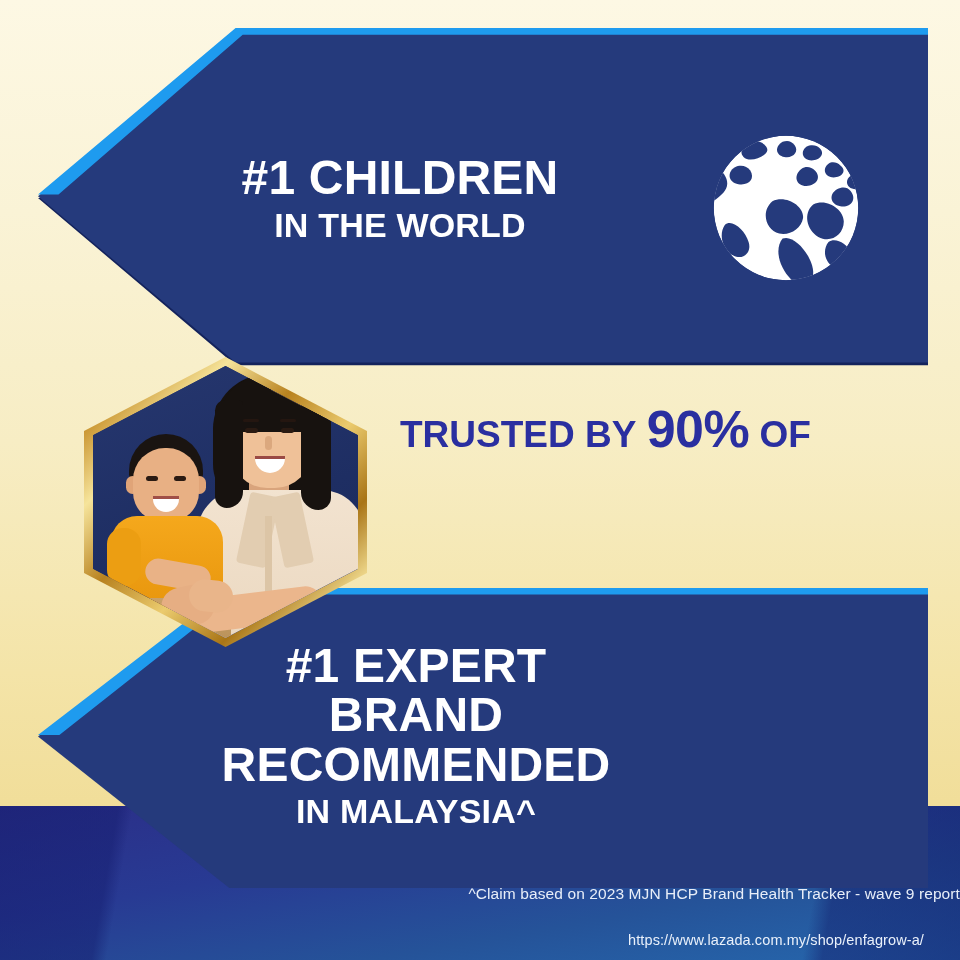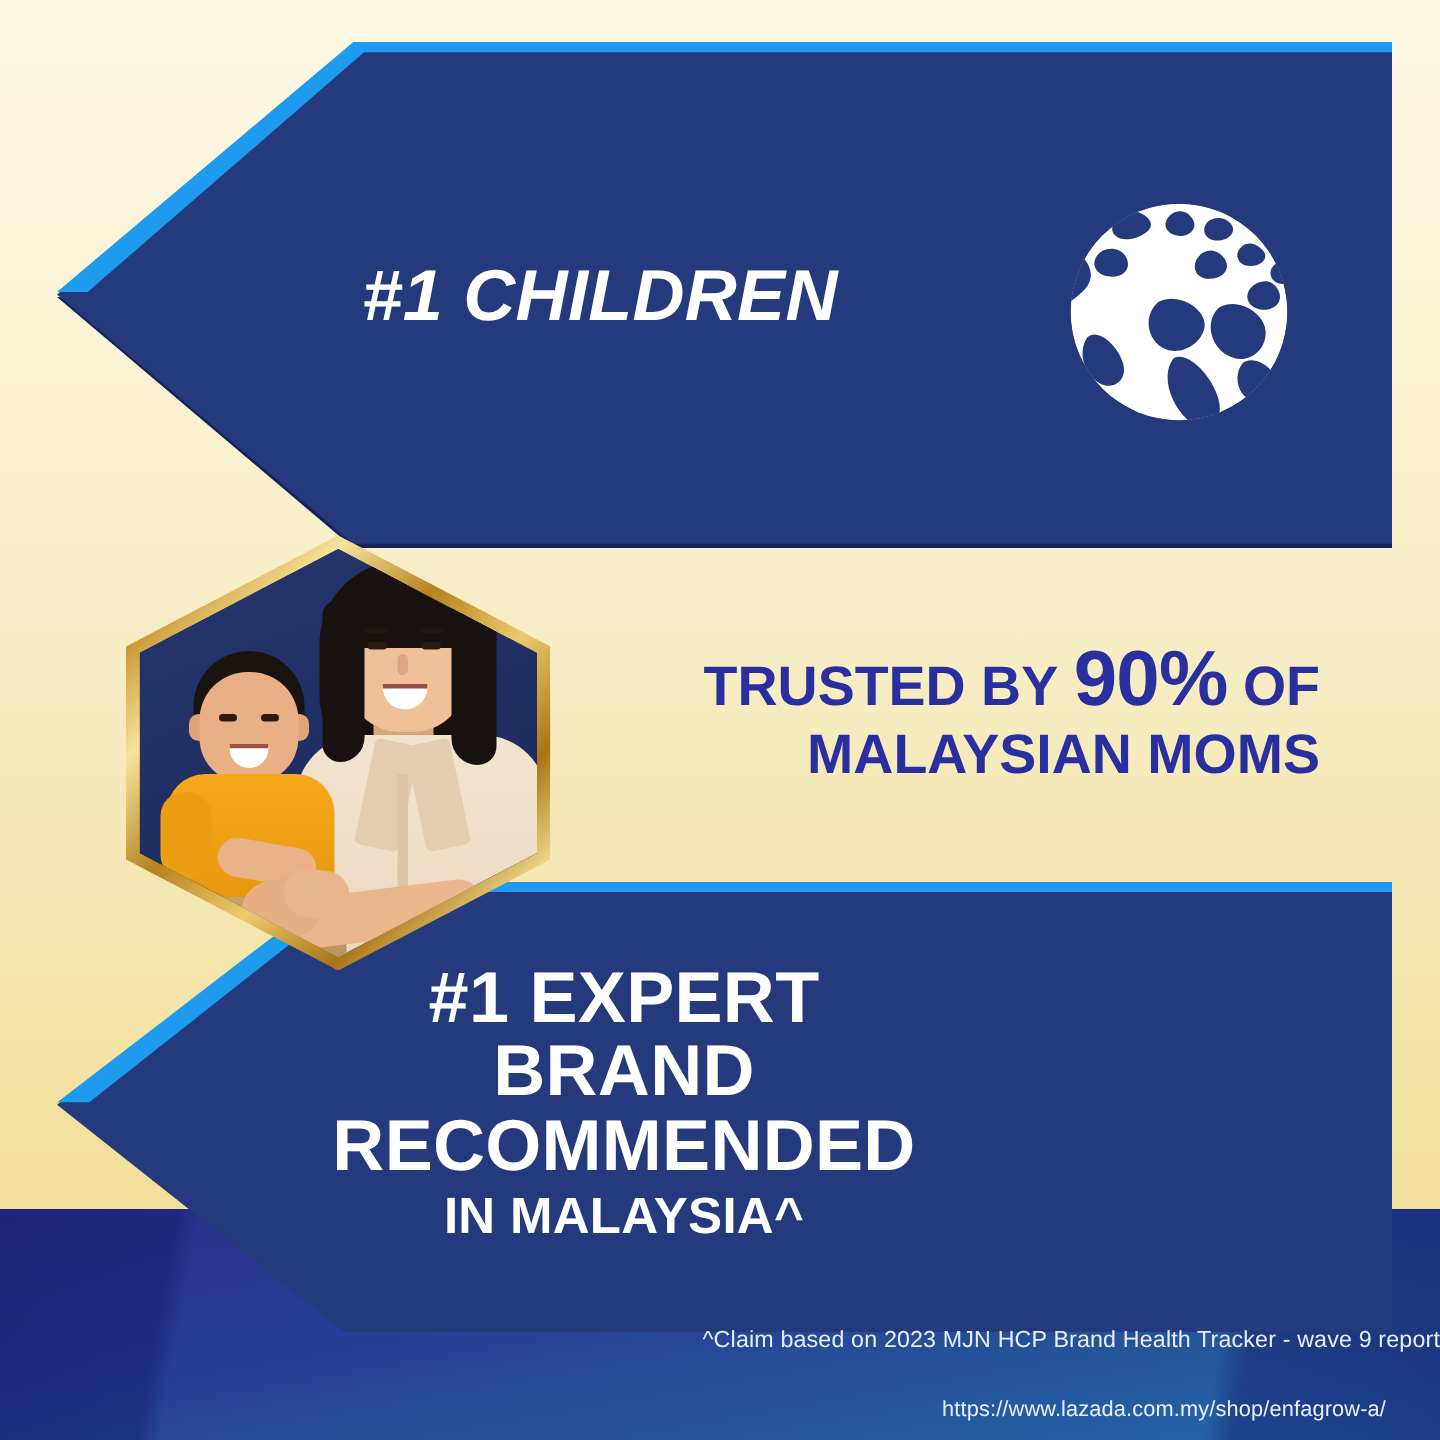--- a/index.html
+++ b/index.html
@@ -115,21 +115,20 @@
     color: #FFFFFF;
     text-align: center;
     text-transform: uppercase;
     font-weight: 700;
     letter-spacing: 0.2px;
     line-height: 1.03;
   }
   #banner-top .banner-text {
     margin-left: 152px;
     width: 420px;
-    font-style: italic;
   }
   #banner-bottom .banner-text {
     margin-left: 168px;
     width: 420px;
     margin-top: -6px;
   }
   .banner-line-big {
     font-size: 48px;
     display: block;
   }
@@ -146,23 +145,23 @@
     top: 95px;
     width: 170px;
     height: 170px;
     z-index: 3;
   }
 
   
   #mid-headline {
     position: absolute;
     left: 400px;
-    top: 424px;
+    top: 400px;
     width: 480px;
-    text-align: right;
+    text-align: left;
     color: #2A2FA0;
     font-weight: 700;
     text-transform: uppercase;
     line-height: 1.12;
     z-index: 4;
   }
   #mid-headline .mid-line {
     display: block;
     white-space: nowrap;
   }
@@ -341,20 +340,21 @@
   <div class="footer-band"></div>
   <div class="footer-band-sheen"></div>
 
   <div class="banner" id="banner-top">
     <div class="banner-shadow"></div>
     <div class="banner-shape"></div>
     <div class="banner-accent"></div>
 
     <div class="banner-text">
       <span class="banner-line-big">#1 CHILDREN</span>
+      <span class="banner-line-small">IN THE WORLD</span>
     </div>
 
     <svg id="globe-icon" viewBox="0 0 200 200">
       <defs>
         <clipPath id="globeClip">
             <circle cx="100" cy="100" r="85"></circle>
           </clipPath>
       </defs>
       <g clip-path="url(#globeClip)" fill="#FFFFFF">
         <path d="M100 15 A85 85 0 0 1 185 100 A85 85 0 0 1 100 185 A85 85 0 0 1 15 100 A85 85 0 0 1 100 15 Z"></path>
@@ -375,21 +375,20 @@
         <path d="M150 140 C142 150 146 166 158 170 C170 174 180 164 176 152 C172 142 158 134 150 140 Z"></path>
         <path d="M28 120 C20 132 26 150 38 156 C50 162 60 152 56 140 C52 126 36 112 28 120 Z"></path>
       </g>
     </svg>
   </div>
 
   <div id="mid-headline">
     <span class="mid-line">
       <span class="mid-normal">TRUSTED BY</span><span class="mid-normal">&nbsp;</span><span class="mid-emph">90%</span><span class="mid-normal">&nbsp;</span><span class="mid-normal">OF</span>
     </span>
-    <span class="mid-line mid-normal">MALAYSIAN MOMS</span>
   </div>
 
   <div id="photo-hex">
     <div class="hex-gold"></div>
     <div class="hex-inner">
       <div class="photo-bg ph"></div>
 
       <div class="ph mom-hair-back"></div>
       <div class="ph mom-neck"></div>
       <div class="ph mom-body"></div>

